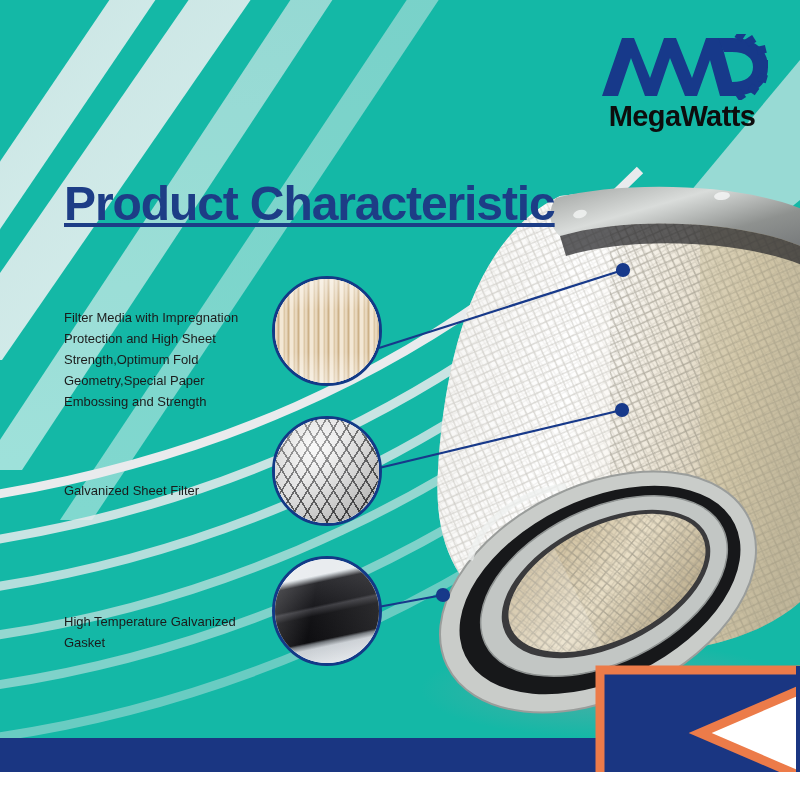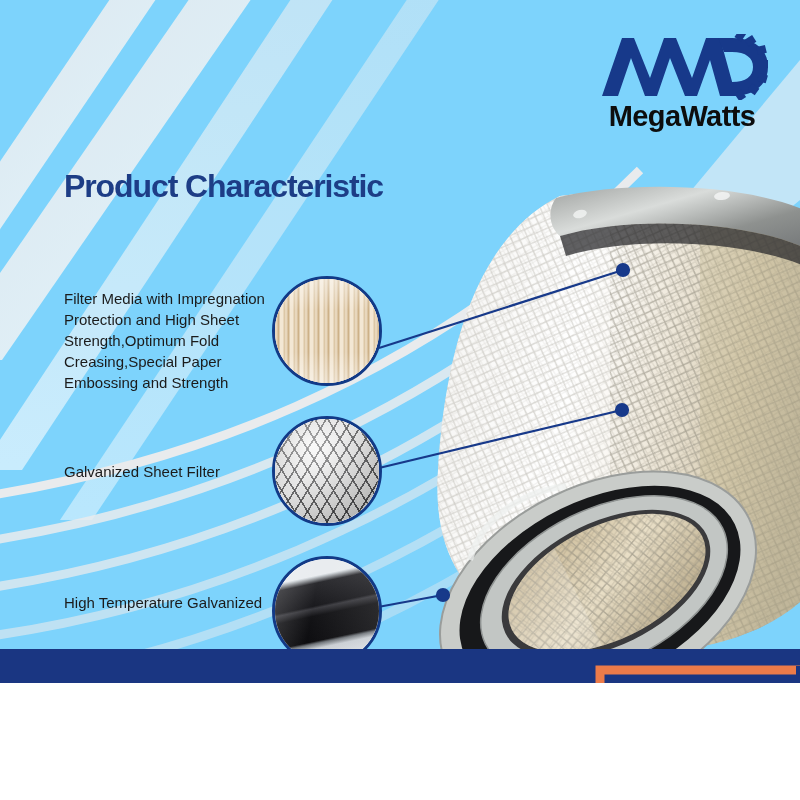--- a/index.html
+++ b/index.html
@@ -1,53 +1,55 @@
 <!DOCTYPE html>
 <html><head>
 <meta charset="utf-8">
 <style>
   html,body{margin:0;padding:0;}
   body{
     width:800px;height:800px;overflow:hidden;
     font-family:"Liberation Sans","DejaVu Sans",sans-serif;
     background:#ffffff;
   }
-  #stage{position:relative;width:800px;height:683px;overflow:hidden;background:#7dd3fc;}
+  #stage{position:relative;width:800px;height:772px;overflow:hidden;background:#14b8a6;}
 
   
   .bg-layer{position:absolute;inset:0;pointer-events:none;}
 
   
   .logo-wrap{position:absolute;left:596px;top:34px;width:172px;height:108px;}
   .logo-mark{position:absolute;left:4px;top:0;width:168px;height:66px;}
   .logo-word{
     position:absolute;left:0;top:66px;width:172px;
     text-align:center;
     font-size:29px;font-weight:bold;color:#0d0d0d;
     letter-spacing:-0.6px;
     font-family:"Liberation Sans","DejaVu Sans",sans-serif;
   }
 
   
   .title{
-    position:absolute;left:64px;top:168px;
-    font-size:32px;font-weight:bold;
+    position:absolute;left:64px;top:176px;
+    font-size:48px;font-weight:bold;
     color:#1d3d86;
     letter-spacing:-1.1px;
     white-space:nowrap;
     font-family:"Liberation Sans","DejaVu Sans",sans-serif;
+    text-decoration:underline;
   }
 
   
   .feat-label{
     position:absolute;
-    font-size:15px;
+    font-size:13px;
     line-height:21px;
     color:#1b1b1b;
     font-family:"Liberation Sans","DejaVu Sans",sans-serif;
+    margin-top:19px;
   }
   .feat-label span{display:block;white-space:nowrap;}
   #label-0{left:64px;top:288px;width:210px;}
   #label-1{left:64px;top:461px;width:210px;}
   #label-2{left:64px;top:592px;width:210px;}
 
   
   .circle{
     position:absolute;width:110px;height:110px;border-radius:50%;
     border:3px solid #123a87;
@@ -309,28 +311,29 @@
     <div class="fill tex-mesh"></div>
   </div>
   <div class="circle" id="circle-2">
     <div class="fill tex-gasket"></div>
   </div>
 
   <div class="feat-label" id="label-0">
     <span>Filter Media with Impregnation</span>
     <span>Protection and High Sheet</span>
     <span>Strength,Optimum Fold</span>
-    <span>Creasing,Special Paper</span>
+    <span>Geometry,Special Paper</span>
     <span>Embossing and Strength</span>
   </div>
   <div class="feat-label" id="label-1">
     <span>Galvanized Sheet Filter</span>
   </div>
   <div class="feat-label" id="label-2">
     <span>High Temperature Galvanized</span>
+    <span>Gasket</span>
   </div>
 
   <div class="bottom-bar"></div>
 
   <svg class="bg-layer" width="800" height="800" viewBox="0 0 800 800">
     <g>
       <path d="M 596 666 L 800 666 L 800 800 L 596 800 Z
                M 596 666 L 800 666" fill="#1a3682"></path>
 
       <path d="M 600 800 L 600 670 L 800 670" fill="none" stroke="#ec7b49" stroke-width="9"></path>

